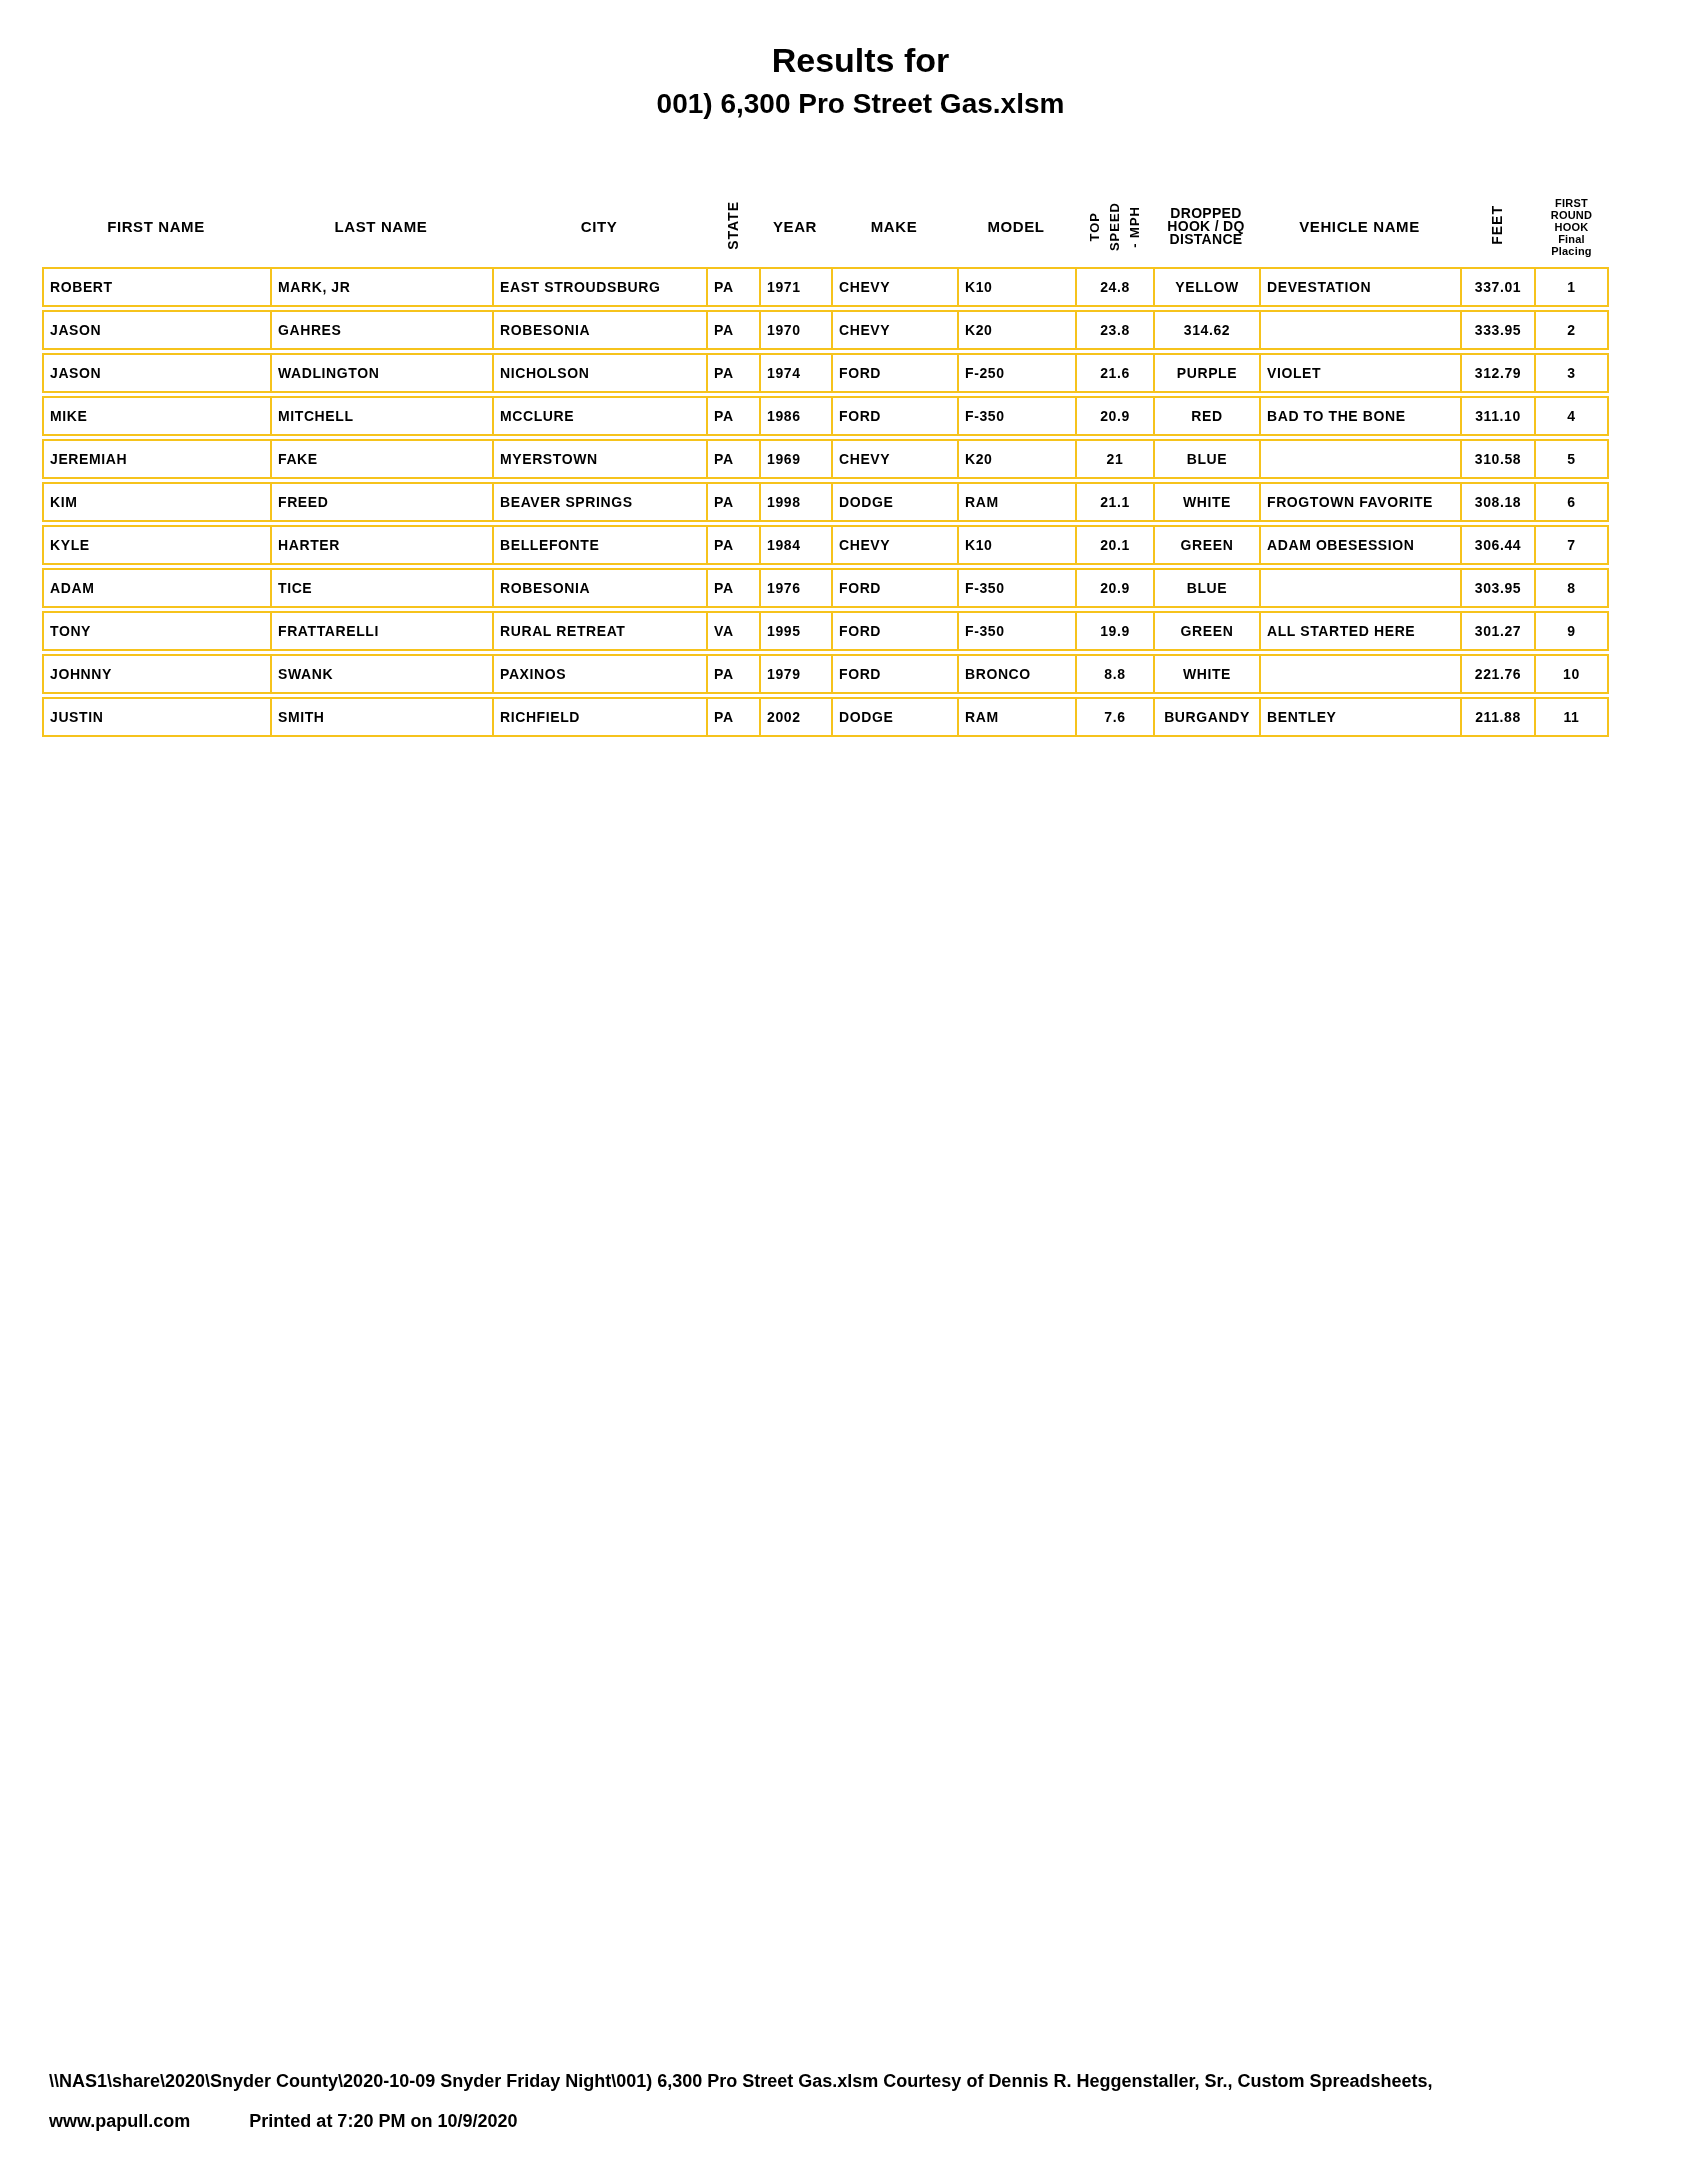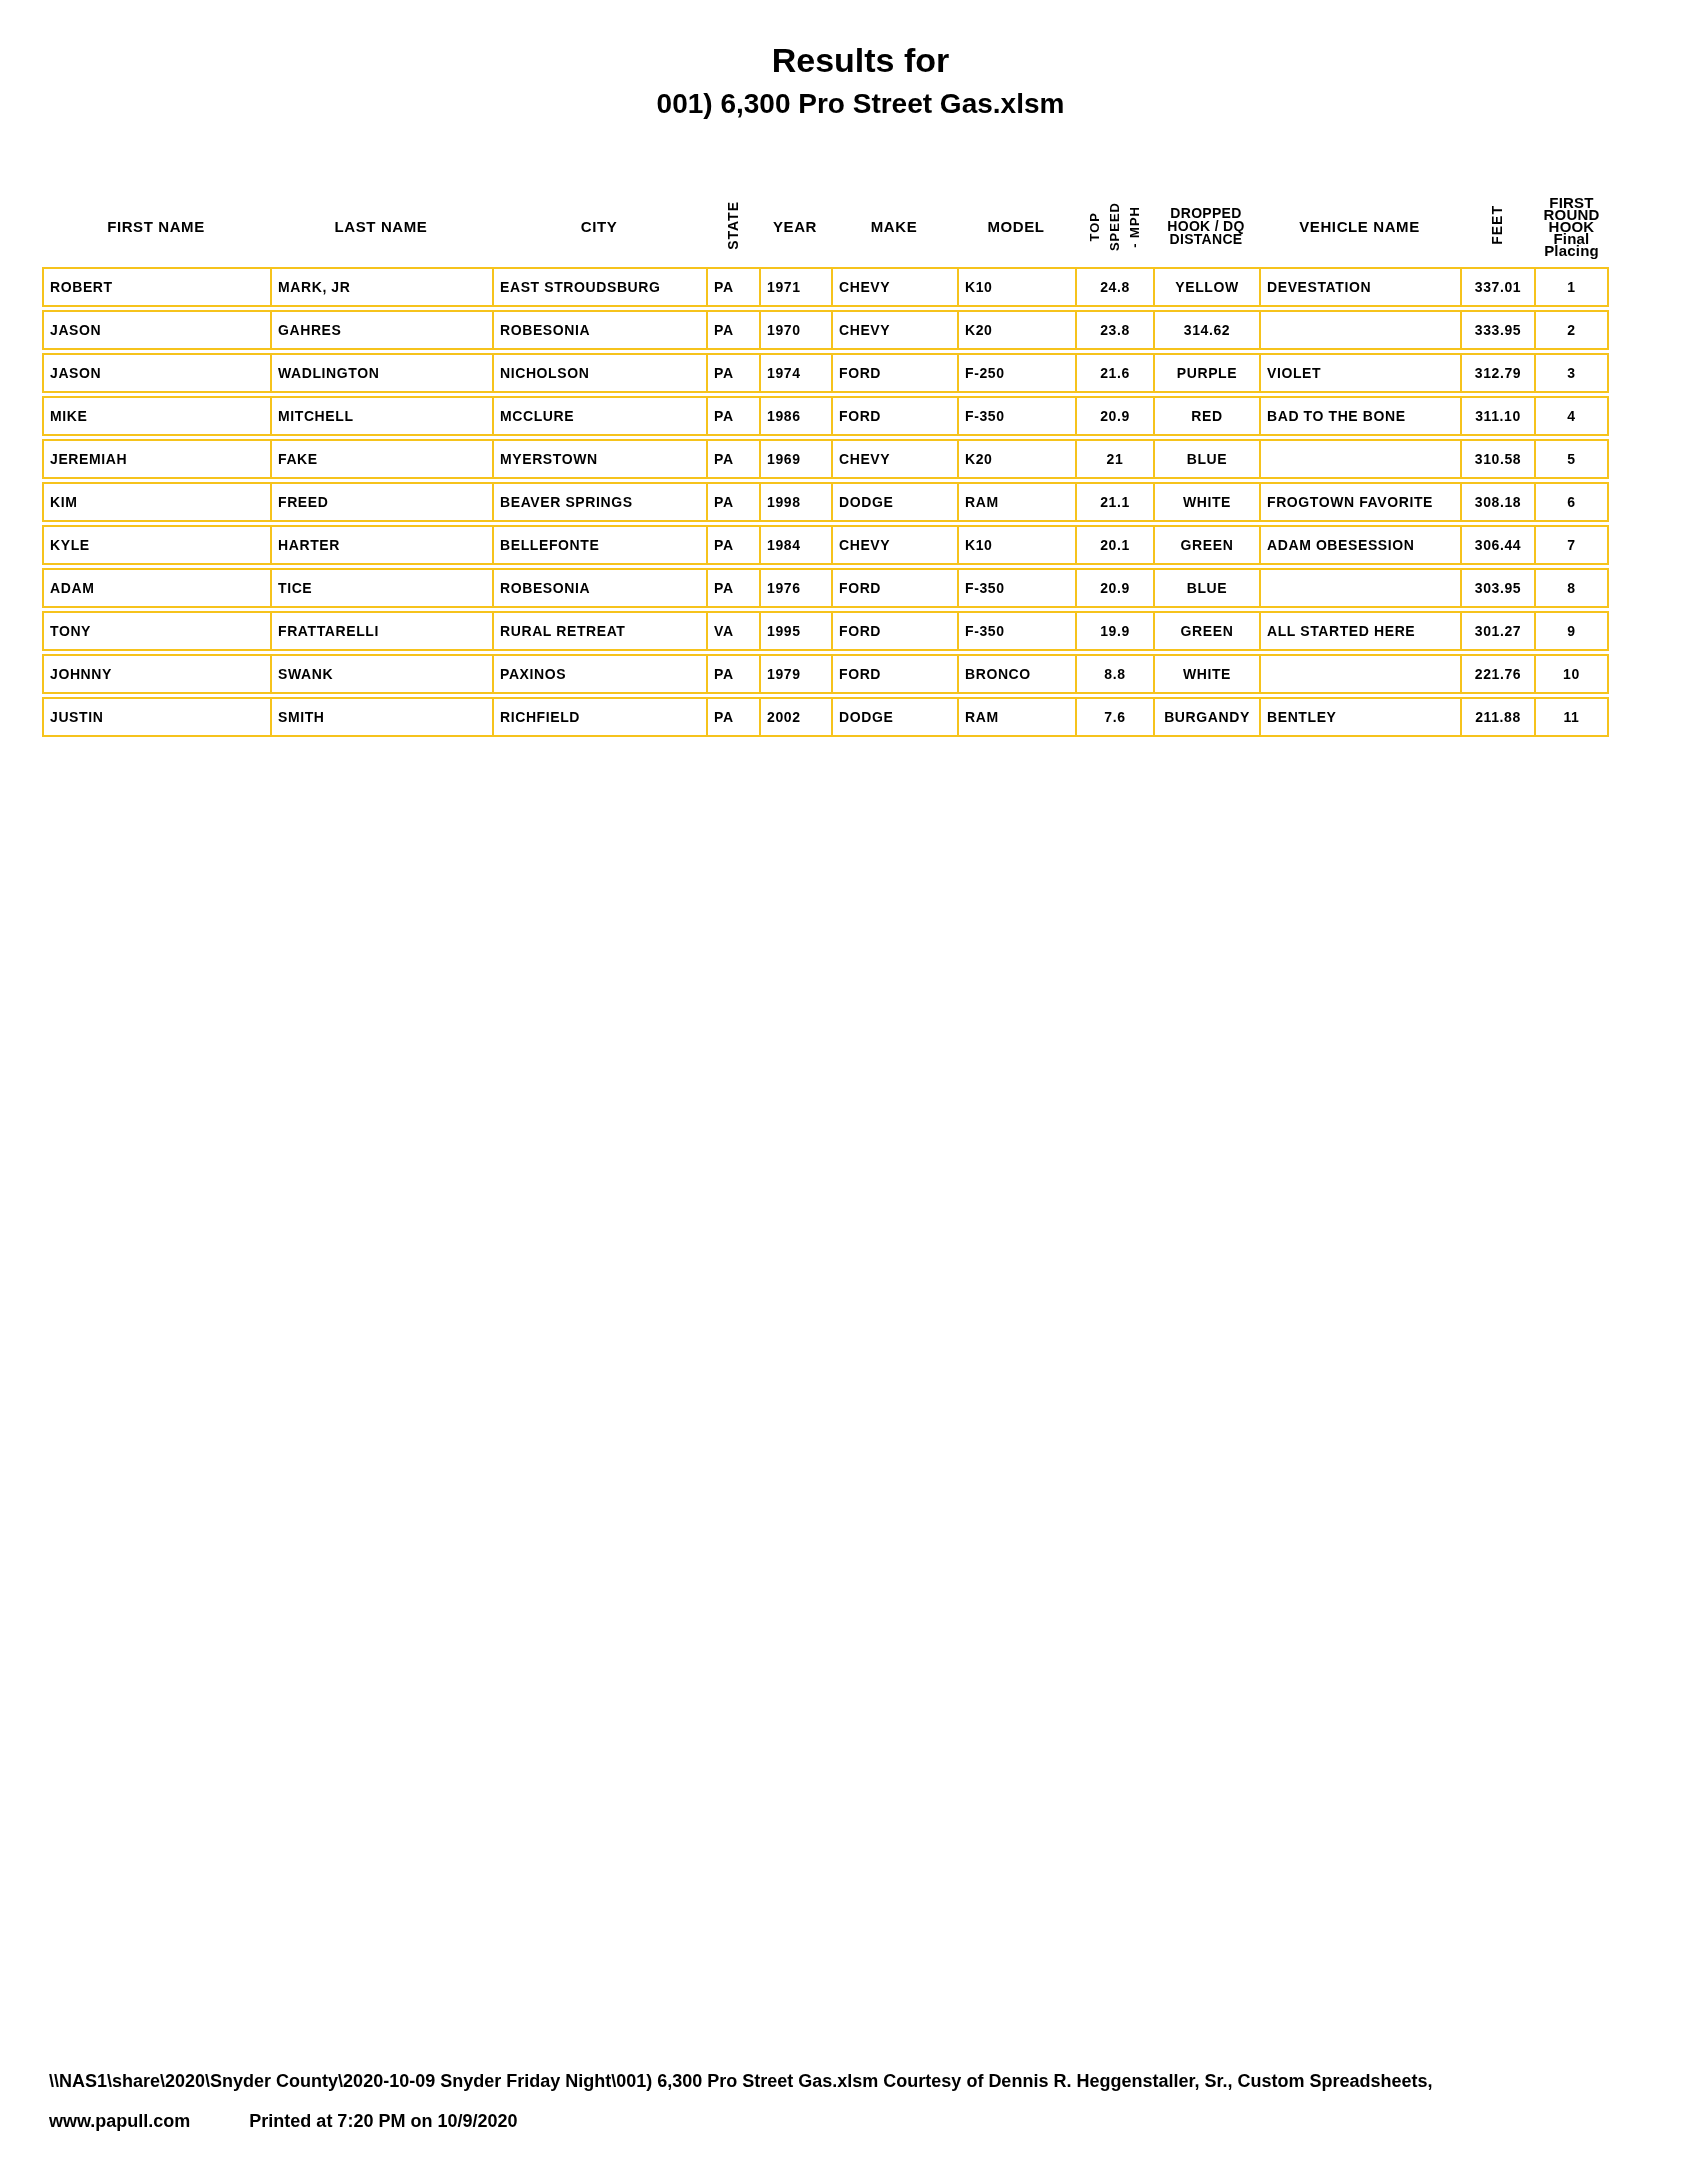--- a/index.html
+++ b/index.html
@@ -61,21 +61,21 @@
     letter-spacing: 0.6px;
     text-align: center;
   }
   .hdr-small {
     font-size: 14px;
     letter-spacing: 0.3px;
     text-align: center;
     line-height: 13px;
   }
   .hdr-tiny {
-    font-size: 15px;
+    font-size: 11px;
     letter-spacing: 0.2px;
     text-align: center;
     line-height: 12px;
   }
   .vert {
     writing-mode: vertical-rl;
     transform: rotate(180deg);
     display: inline-block;
     font-weight: bold;
     letter-spacing: 1px;

